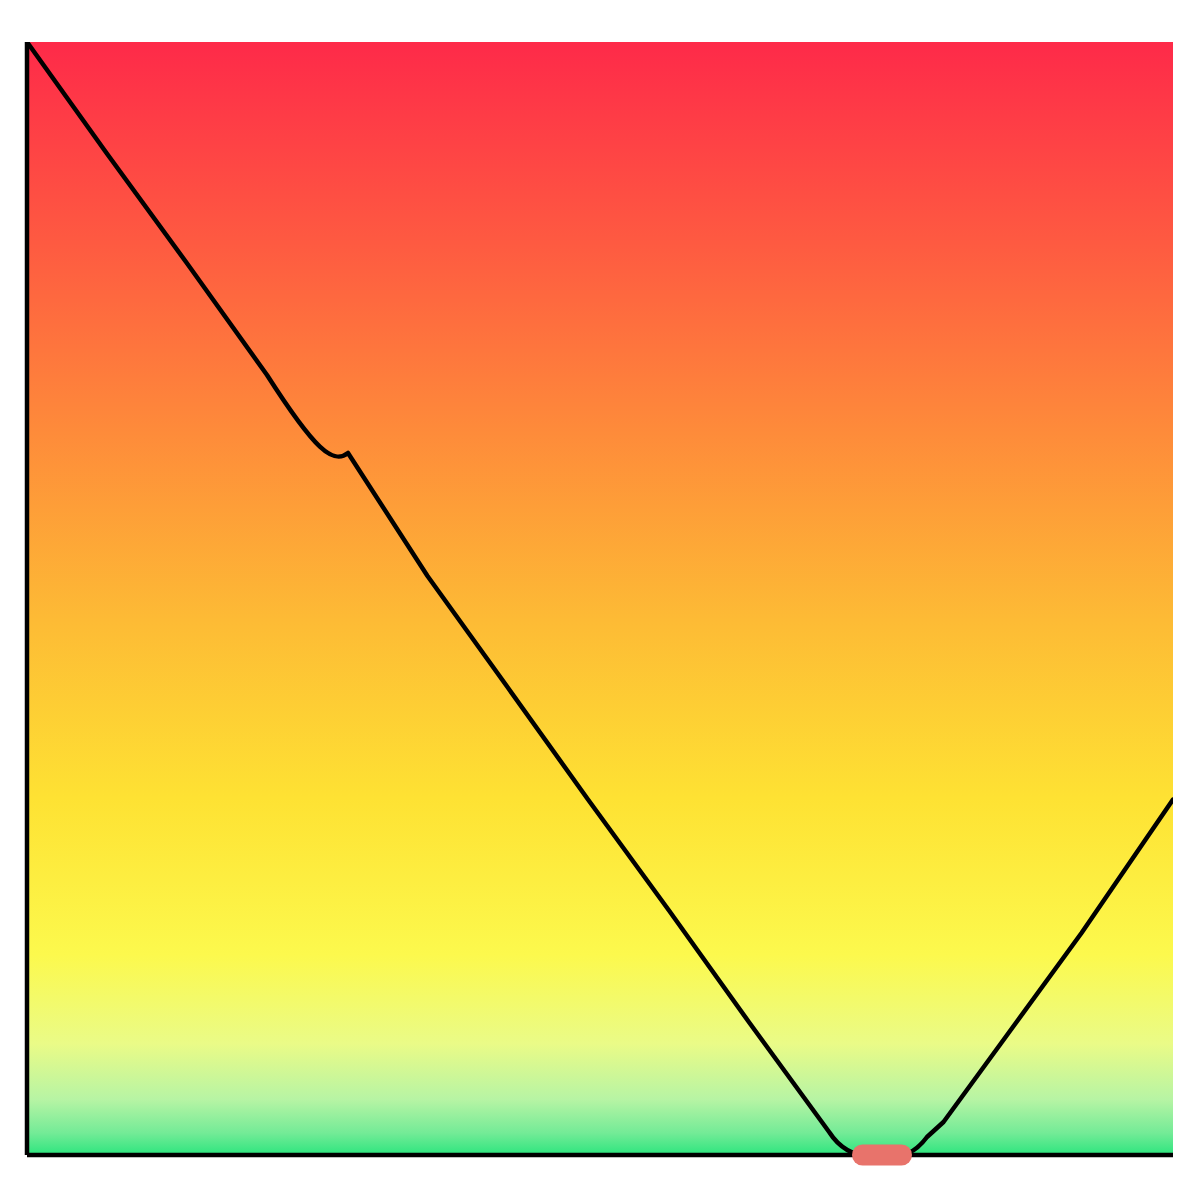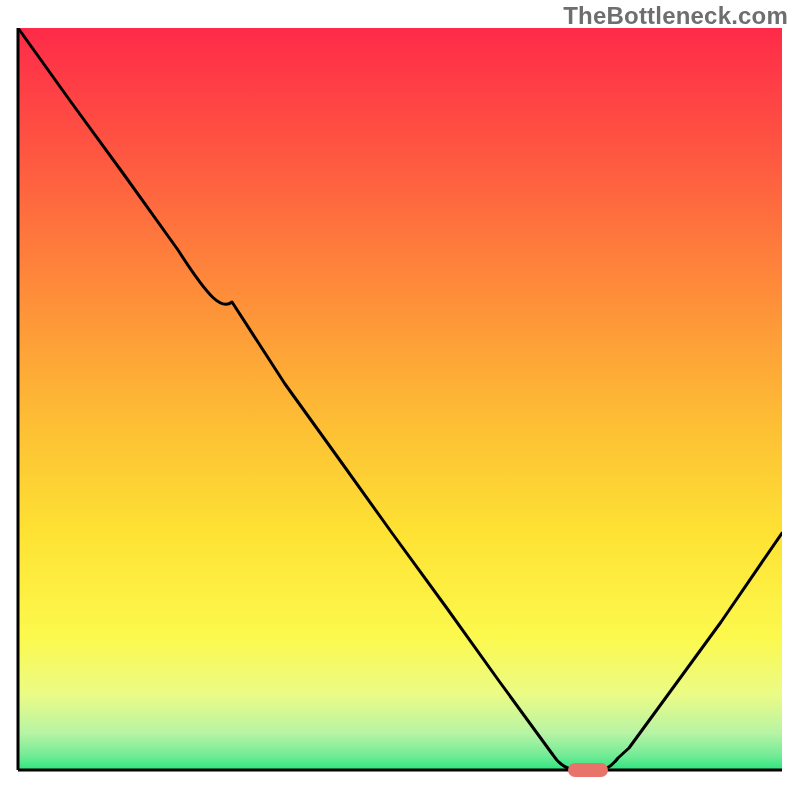--- a/index.html
+++ b/index.html
@@ -98,15 +98,14 @@
              C 605 770, 612 766, 618 758
              L 629 748
              L 667 696
              L 721 622
              L 782 533"></path>
   </g>
 
   <rect class="marker" x="568" y="763" width="40" height="14" rx="7" ry="7"></rect>
 </svg>
 
-<div class="watermark">TheBottleneck.com</div>
 
 </div>
 
 </body></html>

